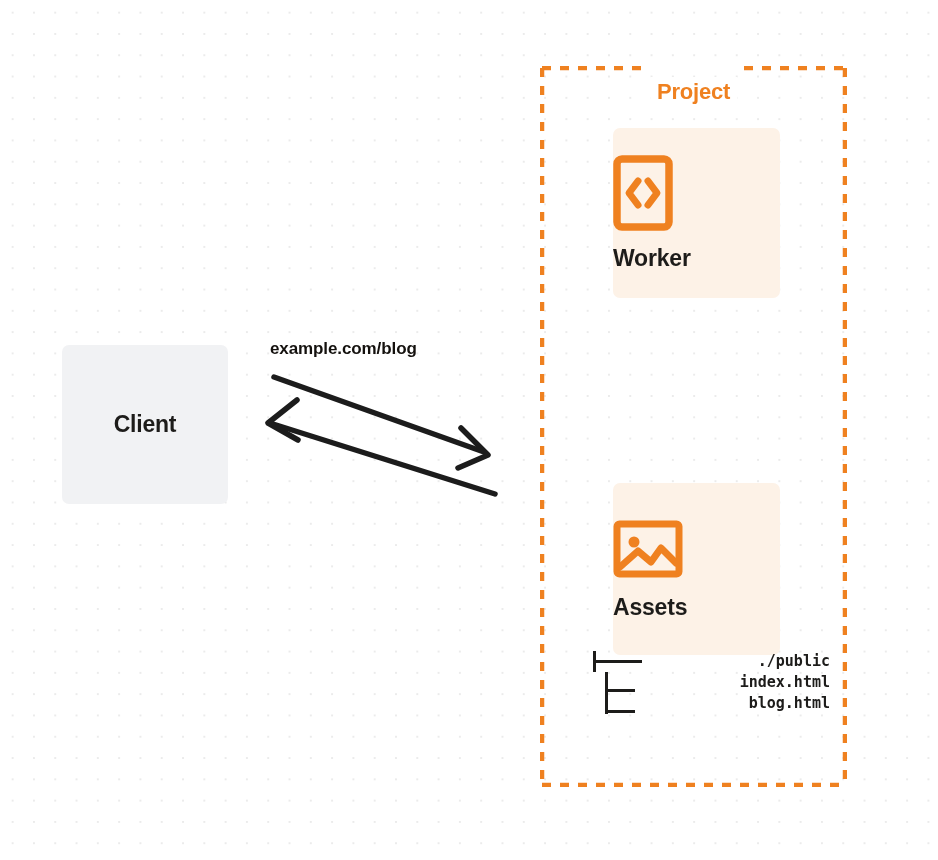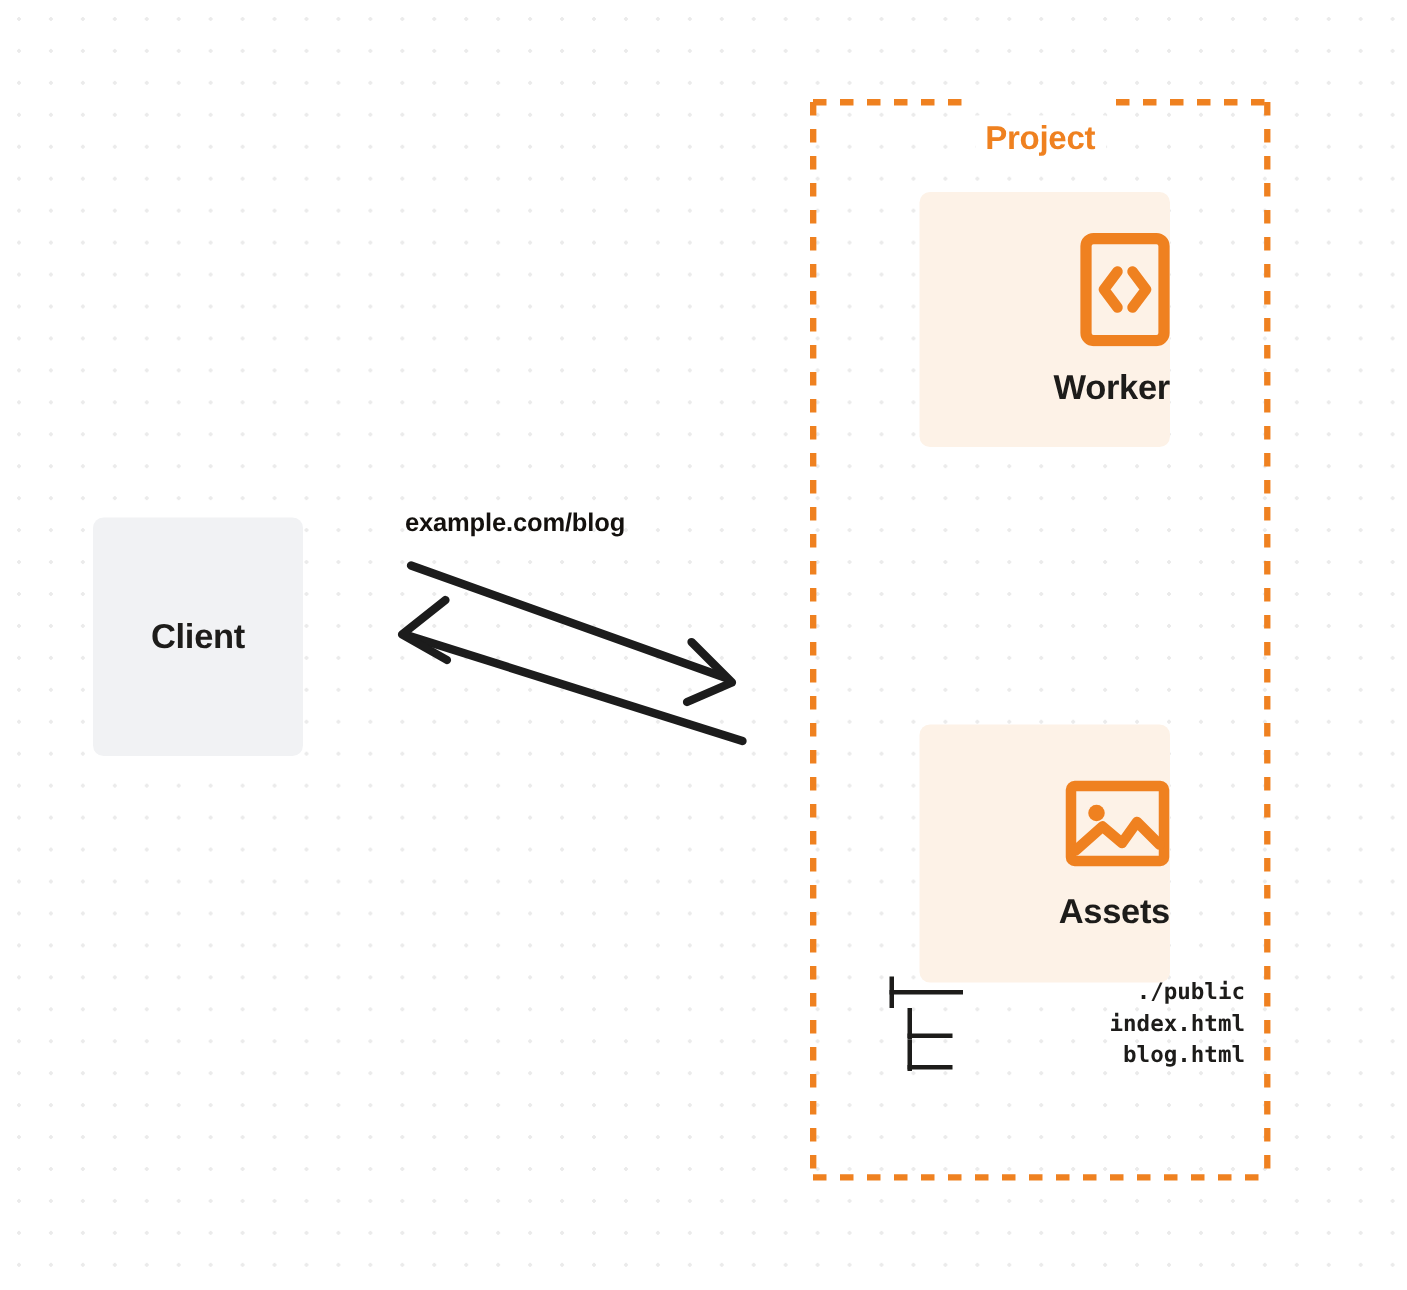--- a/index.html
+++ b/index.html
@@ -23,21 +23,21 @@
     background-image: radial-gradient(circle, #ebebeb 1.1px, transparent 1.2px);
     background-size: 21.3px 21.3px;
     background-position: 2px 2px;
   }
 
   
   #client-node {
     position: absolute;
     left: 62px;
     top: 345px;
-    width: 140px;
+    width: 166px;
     height: 159px;
     background: #f1f2f4;
     border-radius: 7px;
     display: flex;
     align-items: center;
     justify-content: center;
   }
   #client-node .node-label {
     font-size: 23px;
     font-weight: 700;
@@ -99,21 +99,21 @@
   }
 
   
   .service-box {
     position: absolute;
     width: 167px;
     background: #fdf2e7;
     border-radius: 7px;
     display: flex;
     flex-direction: column;
-    align-items: flex-end;
+    align-items: flex-start;
     justify-content: center;
   }
   #worker-box {
     left: 73px;
     top: 62px;
     height: 170px;
   }
   #assets-box {
     left: 73px;
     top: 417px;

